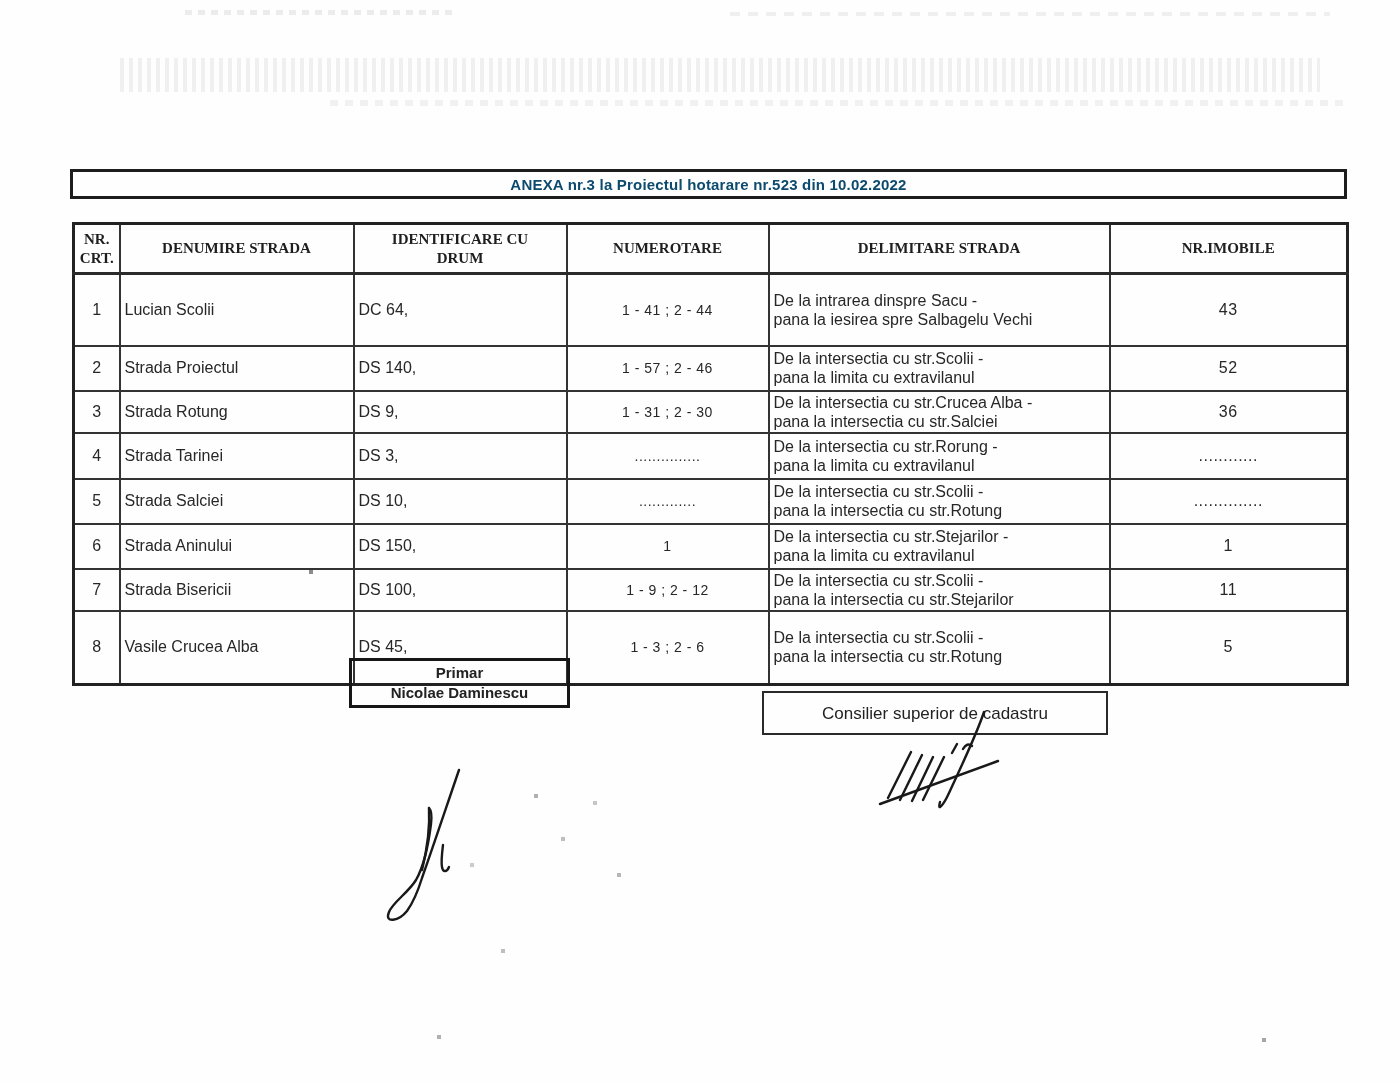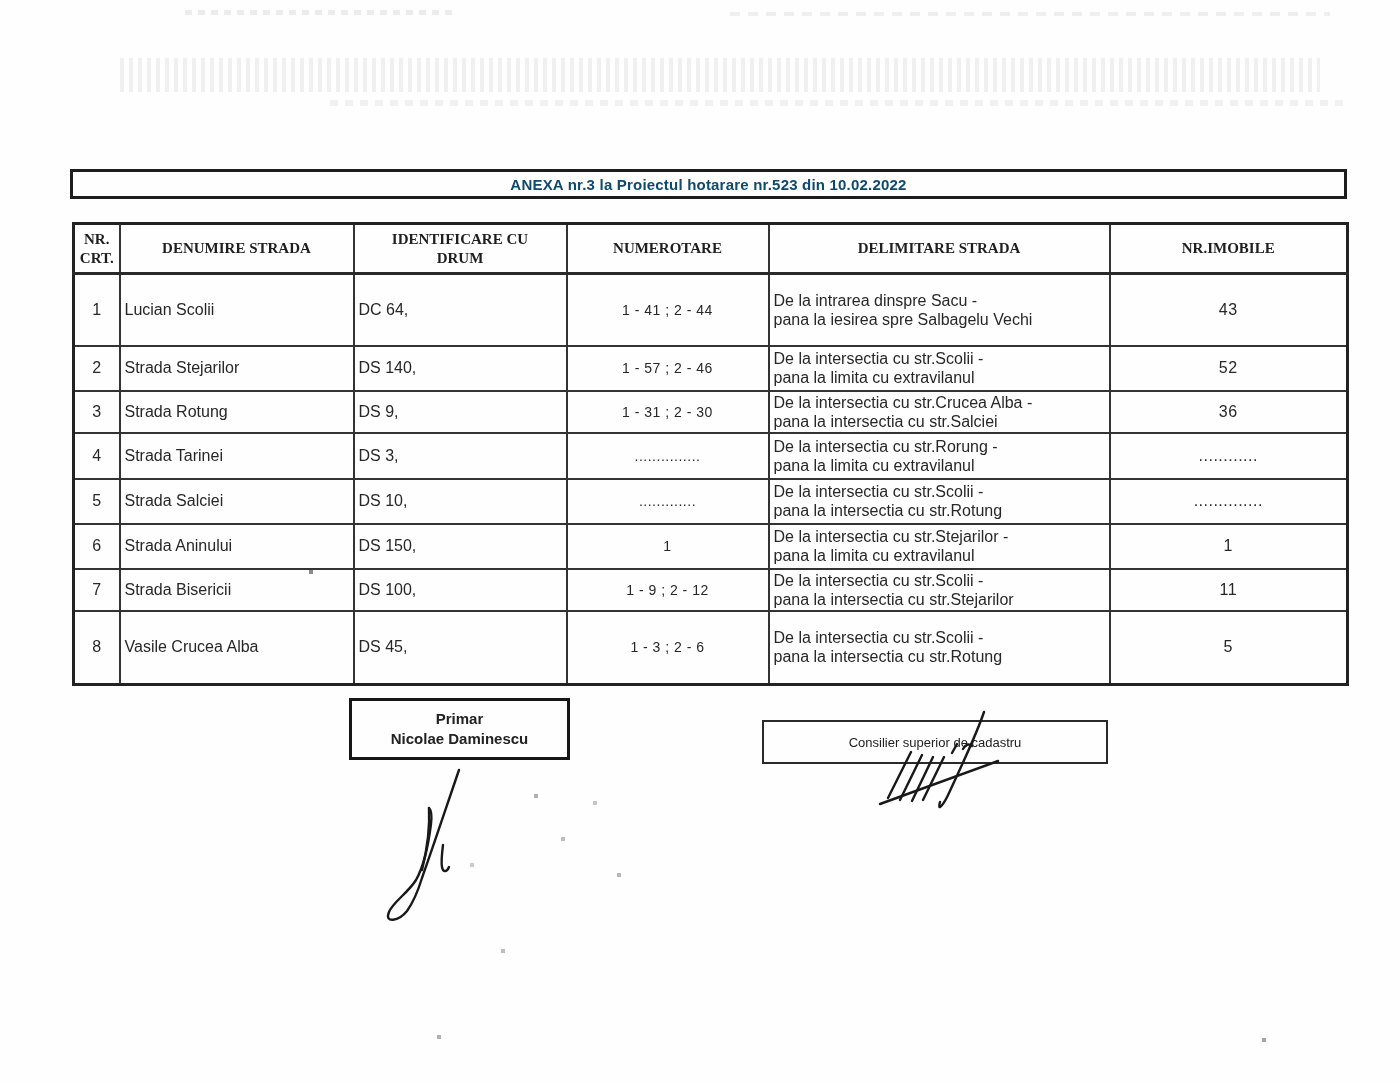--- a/index.html
+++ b/index.html
@@ -71,27 +71,27 @@
   tbody tr:nth-child(8){height:74px;}
   td.cell-nr{text-align:center;font-size:16px;}
   td.cell-name{text-align:left;padding-left:10px;font-size:16px;}
   td.cell-drum{text-align:left;padding-left:4px;font-size:16px;}
   td.cell-num{text-align:center;font-size:14px;letter-spacing:.5px;}
   td.cell-delim{text-align:left;padding-left:4px;font-size:16px;line-height:19px;}
   td.cell-imob{text-align:center;font-size:16px;letter-spacing:.5px;margin-left:32px;}
 
   .sig-box{position:absolute;box-sizing:border-box;text-align:center;color:#222;}
   .sig-box-left{
-    left:349px;top:698px;width:221px;height:62px;
+    left:349px;top:658px;width:221px;height:50px;
     border:3px solid #161616;font-weight:bold;font-size:15px;line-height:20px;
     display:flex;flex-direction:column;justify-content:center;
   }
   .sig-box-right{
-    left:762px;top:720px;width:346px;height:44px;
-    border:2px solid #2a2a2a;font-size:13px;line-height:19px;
+    left:762px;top:691px;width:346px;height:44px;
+    border:2px solid #2a2a2a;font-size:17px;line-height:19px;
     display:flex;flex-direction:column;justify-content:center;
   }
   svg.signature{position:absolute;z-index:5;}
   .sig-left-svg{left:378px;top:758px;}
   .sig-right-svg{left:855px;top:700px;}
   svg.signature path{fill:none;stroke:#191919;stroke-width:2.4;stroke-linecap:round;stroke-linejoin:round;}
 </style>
 </head>
 <body>
 
@@ -138,21 +138,21 @@
     <td class="cell-num">1 - 41 ; 2 - 44</td>
     <td class="cell-delim">
       <div>De la intrarea dinspre Sacu -</div>
       <div>pana la iesirea spre Salbagelu Vechi</div>
     </td>
     <td class="cell-imob">43</td>
   </tr>
 
   <tr>
     <td class="cell-nr">2</td>
-    <td class="cell-name">Strada Stejarilor</td>
+    <td class="cell-name">Strada Proiectul</td>
     <td class="cell-drum">DS 140,</td>
     <td class="cell-num">1 - 57 ; 2 - 46</td>
     <td class="cell-delim">
       <div>De la intersectia cu str.Scolii -</div>
       <div>pana la limita cu extravilanul</div>
     </td>
     <td class="cell-imob">52</td>
   </tr>
 
   <tr>

